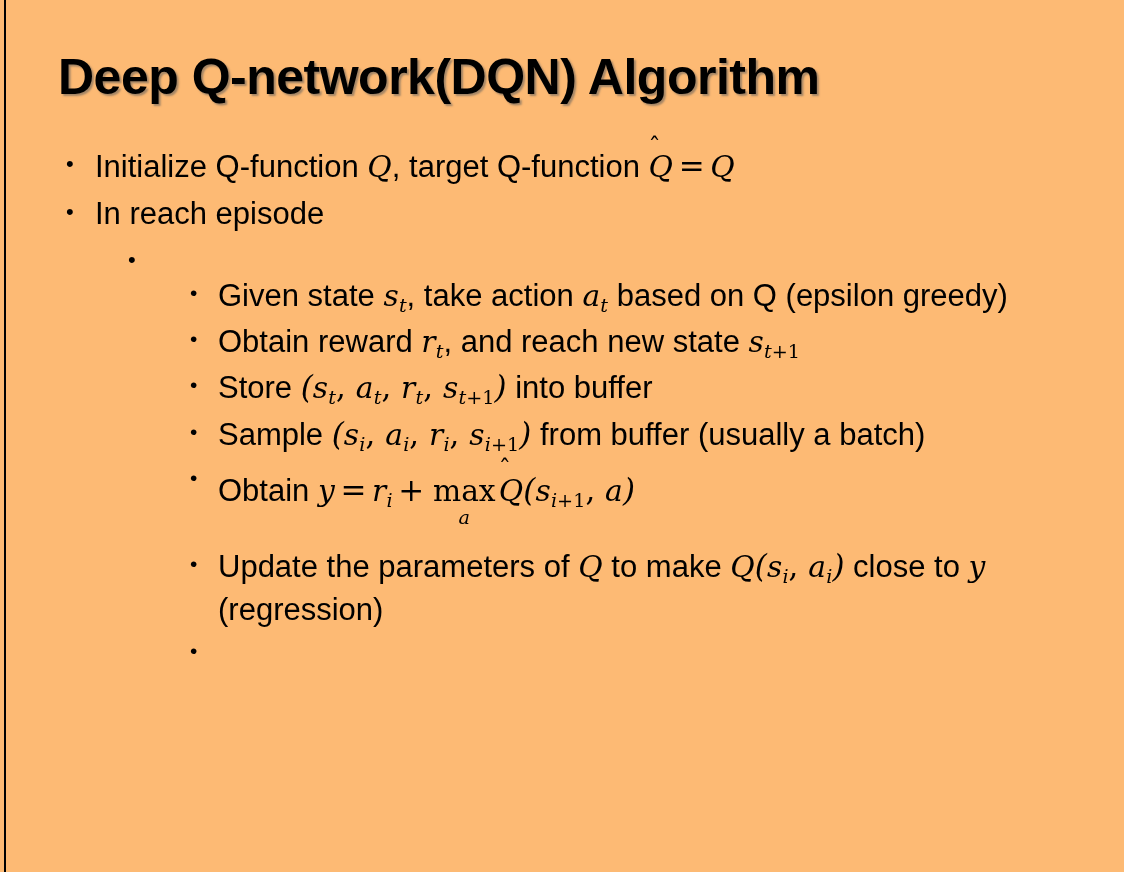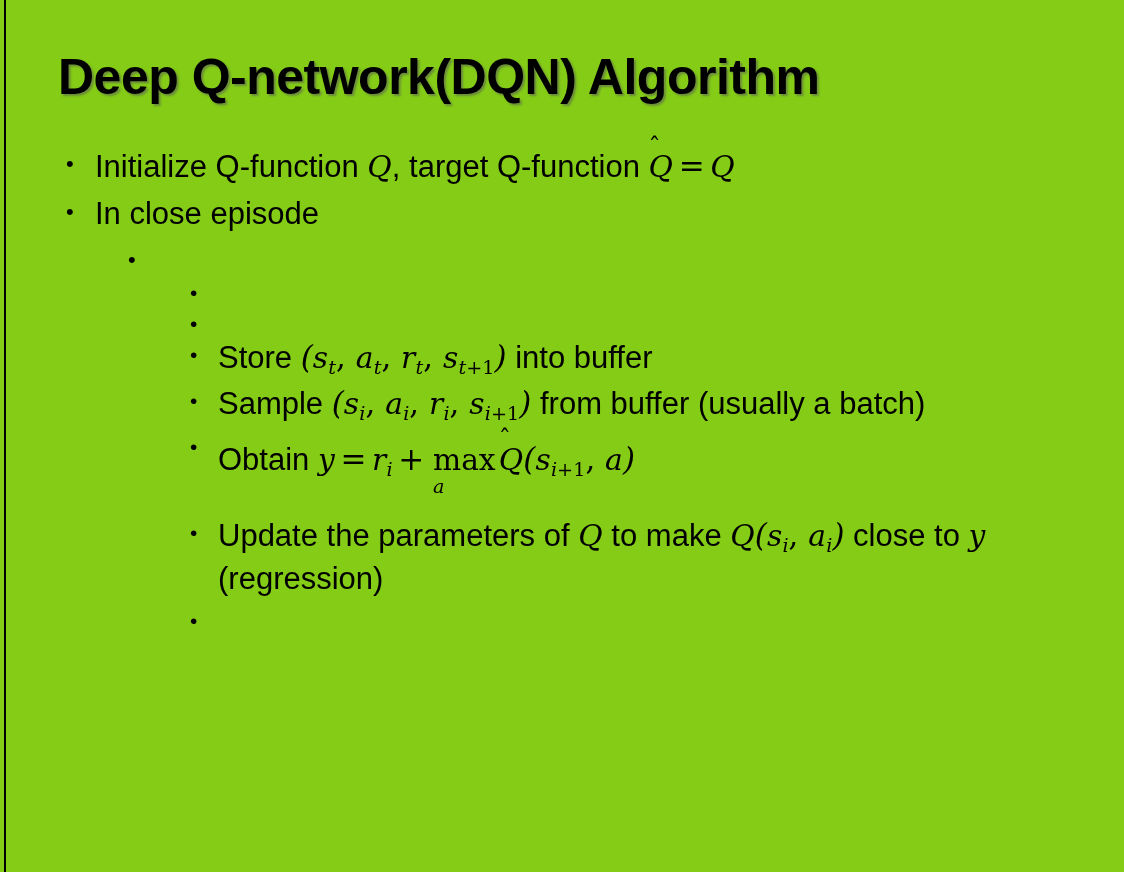--- a/index.html
+++ b/index.html
@@ -8,21 +8,21 @@
     background: #ffffff;
   }
   body {
     font-family: "Liberation Sans", sans-serif;
   }
 
   .slide {
     position: relative;
     width: 1124px;
     height: 872px;
-    background: #84cc16;
+    background: #fdba74;
     overflow: hidden;
     box-sizing: border-box;
   }
 
   
   .left-rule {
     position: absolute;
     left: 4px;
     top: 0;
     width: 2px;
@@ -146,20 +146,21 @@
     transform: translateX(-56%);
     font-family: "DejaVu Serif", serif;
     font-style: normal;
     font-size: 0.80em;
     line-height: 1;
   }
   
   .mop-under {
     display: inline-flex;
     flex-direction: column;
+    align-items: center;
     vertical-align: baseline;
     line-height: 1;
     margin: 16px 0.10em;
   }
   .mop-under .op {
     font-family: "DejaVu Serif", serif;
     font-style: normal;
     font-size: 0.96em;
     line-height: 1;
   }
@@ -182,33 +183,35 @@
 
   <div class="body-block">
 
     <div class="bullet-row lvl1">
       <span class="bullet-dot">•</span>
       <span class="bullet-text"><span>Initialize Q-function </span><span class="mi">Q</span><span>, target Q-function </span><span class="mhat"><span class="hat">̂</span><span class="mi">Q</span></span><span class="mo-rel">=</span><span class="mi">Q</span></span>
     </div>
 
     <div class="bullet-row lvl1">
       <span class="bullet-dot">•</span>
-      <span class="bullet-text">In close episode</span>
+      <span class="bullet-text">In reach episode</span>
     </div>
 
     <div class="bullet-row lvl2">
       <span class="bullet-dot">•</span>
     </div>
 
     <div class="bullet-row lvl3">
       <span class="bullet-dot">•</span>
-    </div>
-
-    <div class="bullet-row lvl3">
-      <span class="bullet-dot">•</span>
+      <span class="bullet-text"><span>Given state </span><span class="mi">s</span><span class="msub">t</span><span>, take action </span><span class="mi">a</span><span class="msub">t</span><span> based on Q (epsilon greedy)</span></span>
+    </div>
+
+    <div class="bullet-row lvl3">
+      <span class="bullet-dot">•</span>
+      <span class="bullet-text"><span>Obtain reward </span><span class="mi">r</span><span class="msub">t</span><span>, and reach new state </span><span class="mi">s</span><span class="msub"><span>t</span><span class="up">+1</span></span></span>
     </div>
 
     <div class="bullet-row lvl3">
       <span class="bullet-dot">•</span>
       <span class="bullet-text"><span>Store </span><span class="mpar">(</span><span class="mi">s</span><span class="msub">t</span><span class="mn">, </span><span class="mi">a</span><span class="msub">t</span><span class="mn">, </span><span class="mi">r</span><span class="msub">t</span><span class="mn">, </span><span class="mi">s</span><span class="msub"><span>t</span><span class="up">+1</span></span><span class="mpar">)</span><span> into buffer</span></span>
     </div>
 
     <div class="bullet-row lvl3">
       <span class="bullet-dot">•</span>
       <span class="bullet-text"><span>Sample </span><span class="mpar">(</span><span class="mi">s</span><span class="msub">i</span><span class="mn">, </span><span class="mi">a</span><span class="msub">i</span><span class="mn">, </span><span class="mi">r</span><span class="msub">i</span><span class="mn">, </span><span class="mi">s</span><span class="msub"><span>i</span><span class="up">+1</span></span><span class="mpar">)</span><span> from buffer (usually a batch)</span></span>

